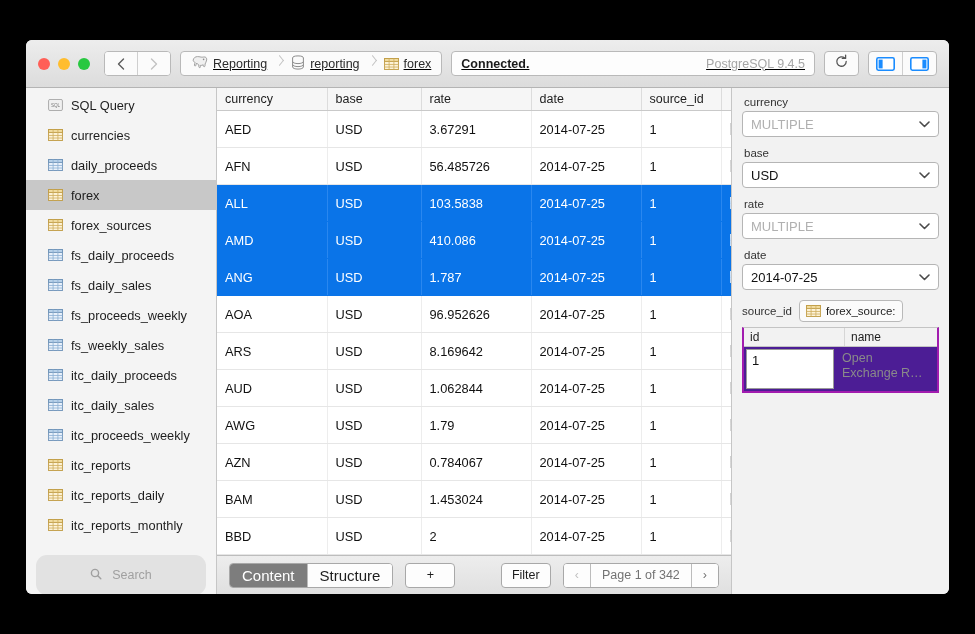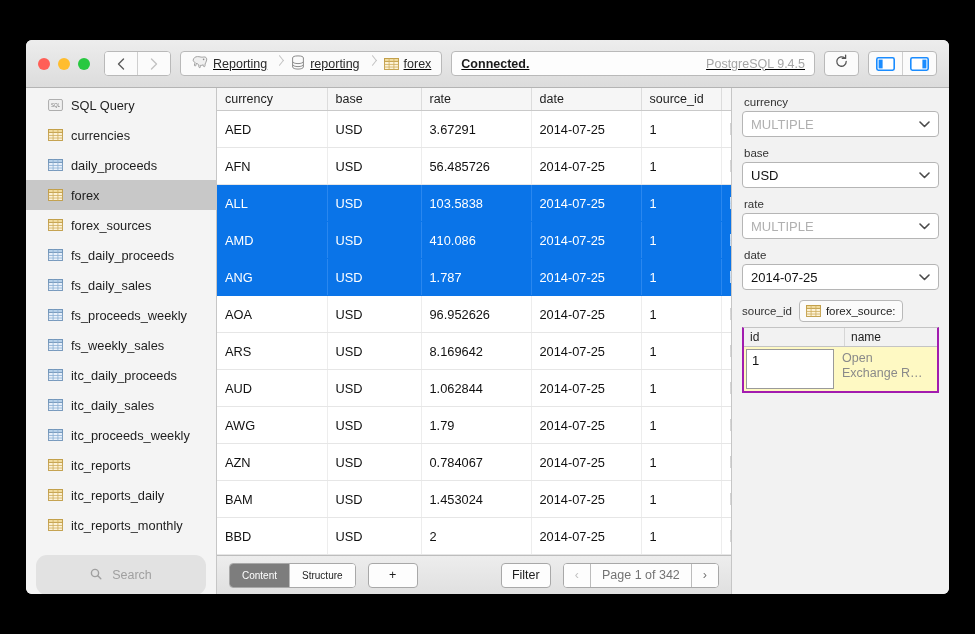--- a/index.html
+++ b/index.html
@@ -122,21 +122,21 @@
   tr.row.sel td:last-child{border-right-color:#0a74e8;}
   td.fk{text-align:left;padding-left:6px;}
 
   .bottombar{
     height:38px;flex:0 0 38px;background:linear-gradient(#ededed,#e0e0e0);
     border-top:1px solid #bdbdbd;display:flex;align-items:center;
     padding:0 12px;gap:12px;
   }
   .tabseg{display:flex;height:23px;border:1px solid #a8a8a8;border-radius:4px;overflow:hidden;background:#fff;}
   .tabseg .tab{
-    padding:0 12px;display:flex;align-items:center;font-size:10px;color:#1d1d1d;background:#fdfdfd;
+    padding:0 12px;display:flex;align-items:center;font-size:15px;color:#1d1d1d;background:#fdfdfd;
   }
   .tabseg .tab+.tab{border-left:1px solid #bcbcbc;}
   .tabseg .tab.on{background:#7d7d7d;color:#fff;}
   .rbtn{
     height:23px;min-width:30px;padding:0 9px;background:#fdfdfd;border:1px solid #a8a8a8;
     border-radius:4px;display:flex;align-items:center;justify-content:center;
     font-size:12.5px;color:#1d1d1d;
   }
   .pager{display:flex;height:23px;border:1px solid #a8a8a8;border-radius:4px;overflow:hidden;background:#fdfdfd;align-items:stretch;}
   .pager .pg{display:flex;align-items:center;justify-content:center;padding:0 11px;font-size:12.5px;color:#737373;background:#fdfdfd;}
@@ -158,21 +158,21 @@
   .select.placeholder{color:#b0b0b0;}
   .select .chev{margin-left:auto;color:#4b4b4b;font-size:10px;}
 
   .src-head{display:flex;align-items:center;gap:7px;margin:2px 0 5px 0;}
   .src-label{font-size:11.5px;color:#333;}
   .fkbtn{
     display:flex;align-items:center;gap:5px;height:20px;padding:0 6px;
     background:#fbfbfb;border:1px solid #b9b9b9;border-radius:4px;
     font-size:11.5px;color:#1d1d1d;white-space:nowrap;overflow:hidden;max-width:118px;
   }
-  .mini{border:2px solid #a21caf;border-top:1px solid #c4c4c4;background:#fef9c3;}
+  .mini{border:2px solid #a21caf;border-top:1px solid #c4c4c4;background:#4c1d95;}
   .mini-head{display:flex;background:#f2f2f2;border-bottom:1px solid #c4c4c4;}
   .mini-head div{font-size:12px;color:#1d1d1d;padding:2px 6px;}
   .mh-id{width:88px;flex:0 0 88px;border-right:1px solid #d6d6d6;}
   .mini-body{display:flex;min-height:44px;}
   .mb-id{width:88px;flex:0 0 88px;padding:2px;}
   .mb-id .cell{border:1px solid #9a9a9a;height:40px;background:#fff;font-size:13px;color:#111;padding:3px 5px;box-sizing:border-box;}
   .mb-name{flex:1;padding:4px 6px;font-size:12.5px;color:#8a8a8a;line-height:15px;}
 
   
   .tbl-ico{width:15px;height:12px;flex:0 0 15px;display:block;}

